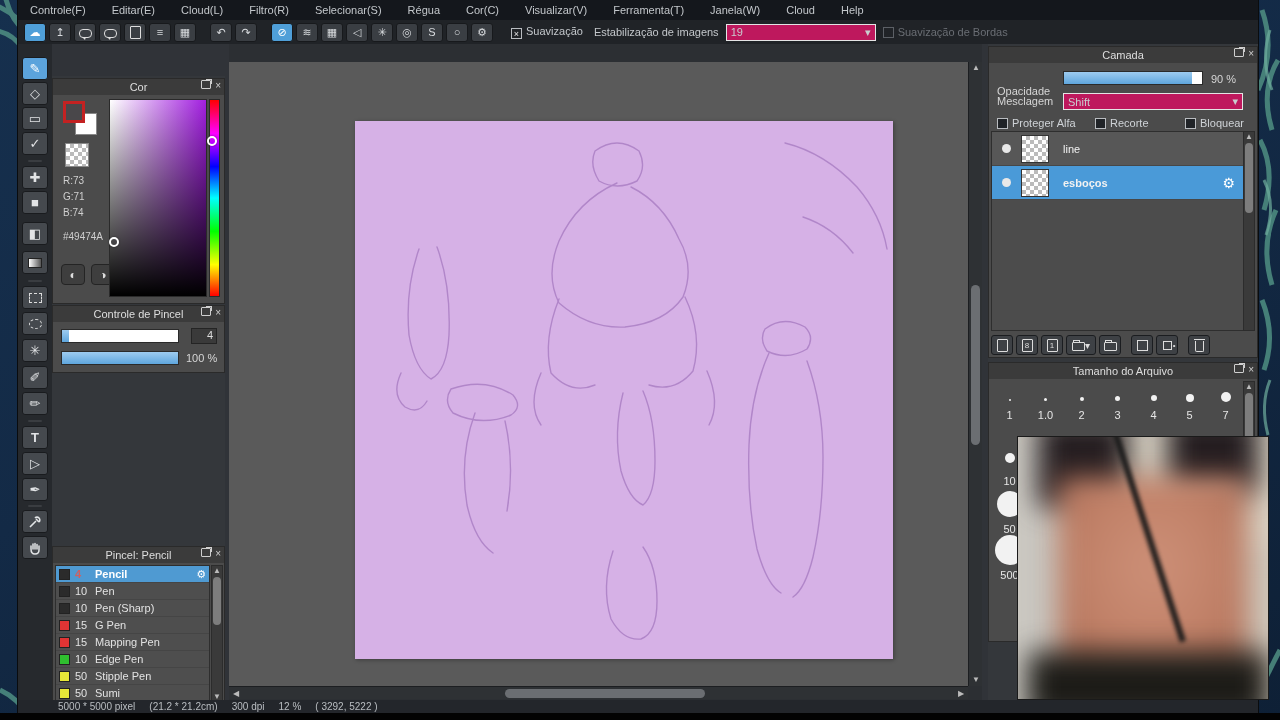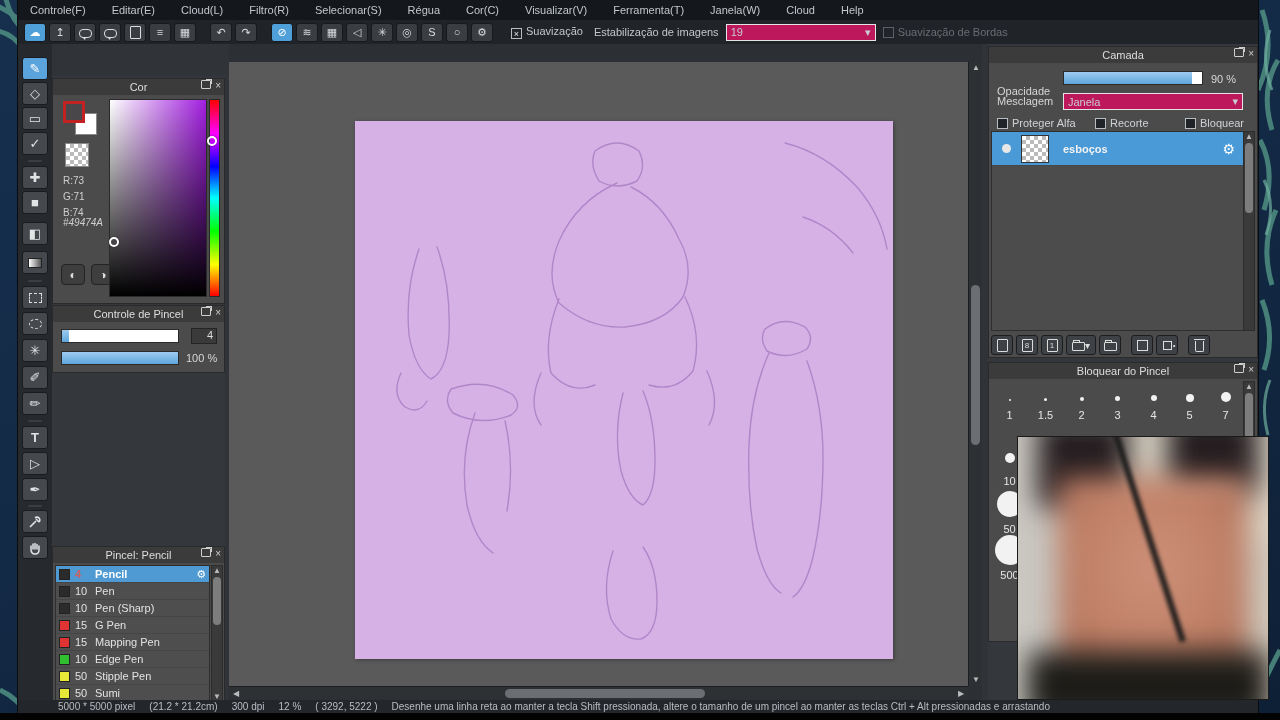--- a/index.html
+++ b/index.html
@@ -310,21 +310,21 @@
             <span class="popup-ic"></span>
             <span>×</span>
           </span>
       </div>
       <div class="swatch-bg"></div>
       <div class="swatch-fg" style="background: rgb(73, 71, 74);"></div>
       <div class="swatch-tr checker"></div>
       <div class="rgbtxt" style="top:96px;">R:73</div>
       <div class="rgbtxt" style="top:112px;">G:71</div>
       <div class="rgbtxt" style="top:128px;">B:74</div>
-      <div class="rgbtxt" style="top:138px;font-style:italic;">#49474A</div>
+      <div class="rgbtxt" style="top:152px;">#49474A</div>
       <div class="pal-btn" style="left:8px;top:185px;">◐</div>
       <div class="pal-btn" style="left:38px;top:185px;">◑</div>
       <div class="grad-box"></div>
       <div class="ring" style="left:56px;top:158px;"></div>
       <div class="hue-bar"></div>
       <div class="ring" style="left:154px;top:57px;"></div>
     </div>
 
     <div class="panel" style="left:0;top:229px;width:173px;height:68px;">
       <div class="ptitle">
@@ -469,28 +469,33 @@
             <span>×</span>
           </span>
       </div>
       <div class="row-label" style="left:8px;top:26px;position:absolute;margin-top:12px;">Opacidade</div>
       <div class="slider" style="left:74px;top:24px;width:140px;">
           <div class="fill" style="width:93%;"></div>
         </div>
       <div class="row-label" style="left:222px;top:26px;position:absolute;">90 %</div>
       <div class="row-label" style="left:8px;top:48px;position:absolute;">Mesclagem</div>
       <div class="dropdown" style="position:absolute;left:74px;top:46px;width:180px;">
-          <span>Janela</span>
+          <span>Shift</span>
           <span>▾</span>
         </div>
       <span style="position:absolute;left:8px;top:70px;"><span class="cb"></span><span>Proteger Alfa</span></span>
       <span style="position:absolute;left:106px;top:70px;"><span class="cb"></span><span>Recorte</span></span>
       <span style="position:absolute;left:196px;top:70px;"><span class="cb"></span><span>Bloquear</span></span>
 
       <div class="layer-list">
+        <div class="lrow">
+          <span class="eyedot"></span>
+          <span class="lthumb checker"></span>
+          <span class="lname">line</span>
+        </div>
         <div class="lrow sel">
           <span class="eyedot"></span>
           <span class="lthumb checker"></span>
           <span class="lname" style="font-weight:bold;">esboços</span>
           <span class="lgear">⚙</span>
         </div>
       </div>
       <div class="vscroll" style="right:2px;top:84px;height:200px;">
         <span class="sarrow" style="top:0;">▲</span>
           <div class="vthumb" style="top:11px;height:70px;"></div>
@@ -522,34 +527,34 @@
           </div>
         <div class="lsep"></div>
         <div class="lbtn">
             <span class="i-trash"></span>
           </div>
       </div>
     </div>
 
     <div class="panel" style="left:0;top:318px;width:270px;height:280px;">
       <div class="ptitle">
-          <span>Bloquear do Pincel</span>
+          <span>Tamanho do Arquivo</span>
         <span class="picons">
             <span class="popup-ic"></span>
             <span>×</span>
           </span>
       </div>
       <div class="size-grid">
         <div class="scell" style="left:0;top:0;">
             <div class="dot" style="width:2px;height:2px;margin-top:18px;"></div>
             <div style="margin-top:8px;">1</div>
           </div>
         <div class="scell" style="left:36px;top:0;">
             <div class="dot" style="width:3px;height:3px;margin-top:17px;"></div>
-            <div style="margin-top:8px;">1.5</div>
+            <div style="margin-top:8px;">1.0</div>
           </div>
         <div class="scell" style="left:72px;top:0;">
             <div class="dot" style="width:4px;height:4px;margin-top:16px;"></div>
             <div style="margin-top:8px;">2</div>
           </div>
         <div class="scell" style="left:108px;top:0;">
             <div class="dot" style="width:5px;height:5px;margin-top:15px;"></div>
             <div style="margin-top:8px;">3</div>
           </div>
         <div class="scell" style="left:144px;top:0;">
@@ -601,21 +606,20 @@
       </div>
     </div>
   </div>
 
   <div class="statusbar">
     <span>5000 * 5000 pixel</span>
     <span>(21.2 * 21.2cm)</span>
     <span>300 dpi</span>
     <span>12 %</span>
     <span>( 3292, 5222 )</span>
-    <span>Desenhe uma linha reta ao manter a tecla Shift pressionada, altere o tamanho de um pincel ao manter as teclas Ctrl + Alt pressionadas e arrastando</span>
   </div>
 
   <div class="webcam">
     <div class="blob" style="left:-10px;top:-10px;width:70px;height:290px;background:repeating-linear-gradient(90deg,#d8d6d0 0 7px,#b2b0aa 7px 12px);"></div>
     <div class="blob" style="left:55px;top:-10px;width:220px;height:120px;background:#d9d2c4;"></div>
     <div class="blob" style="left:20px;top:-20px;width:90px;height:90px;background:#241d20;"></div>
     <div class="blob" style="left:150px;top:-25px;width:90px;height:80px;background:#241d20;"></div>
     <div class="blob" style="left:40px;top:40px;width:190px;height:200px;background:radial-gradient(ellipse at 50% 45%,#cd9078 0%,#c08067 55%,#a96b55 100%);"></div>
     <div class="blob" style="left:10px;top:215px;width:240px;height:70px;background:#1c1b17;"></div>
     <div class="blob" style="left:128px;top:-10px;width:6px;height:220px;background:#1a1a1a;transform:rotate(-18deg);filter:blur(2px);"></div>

